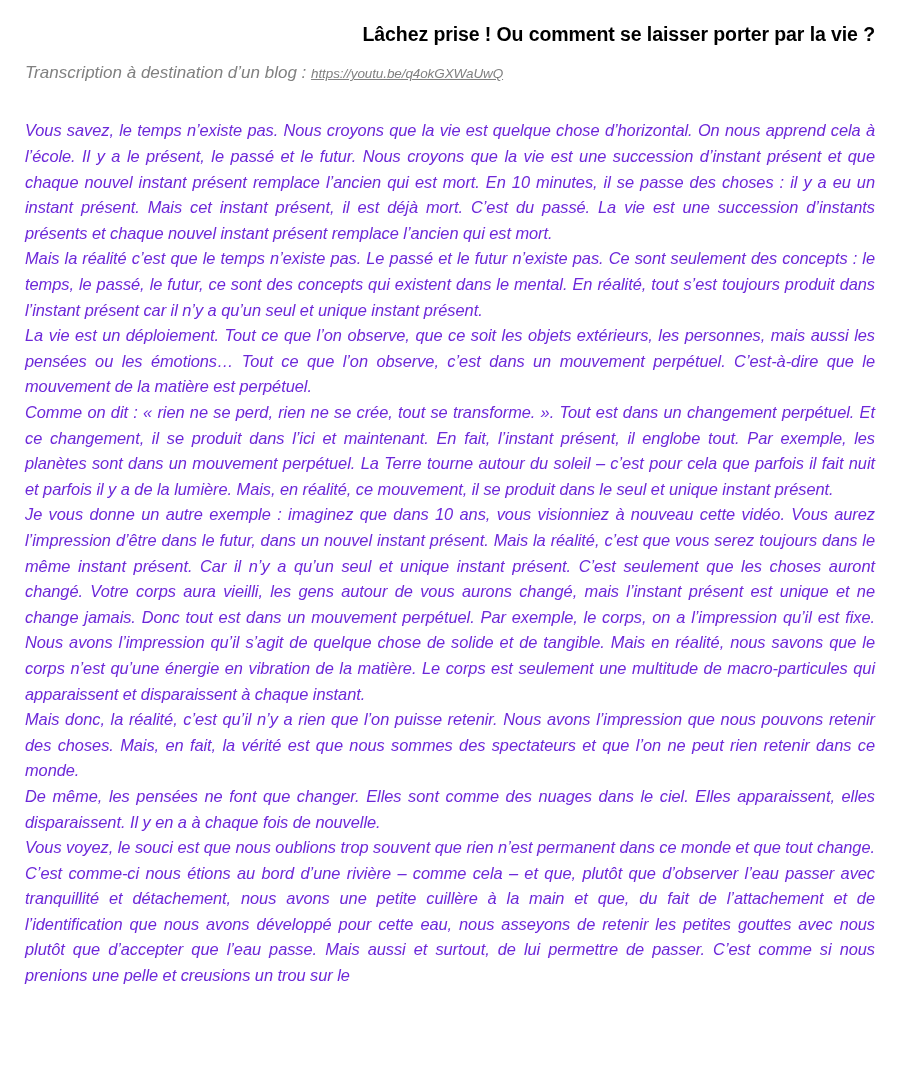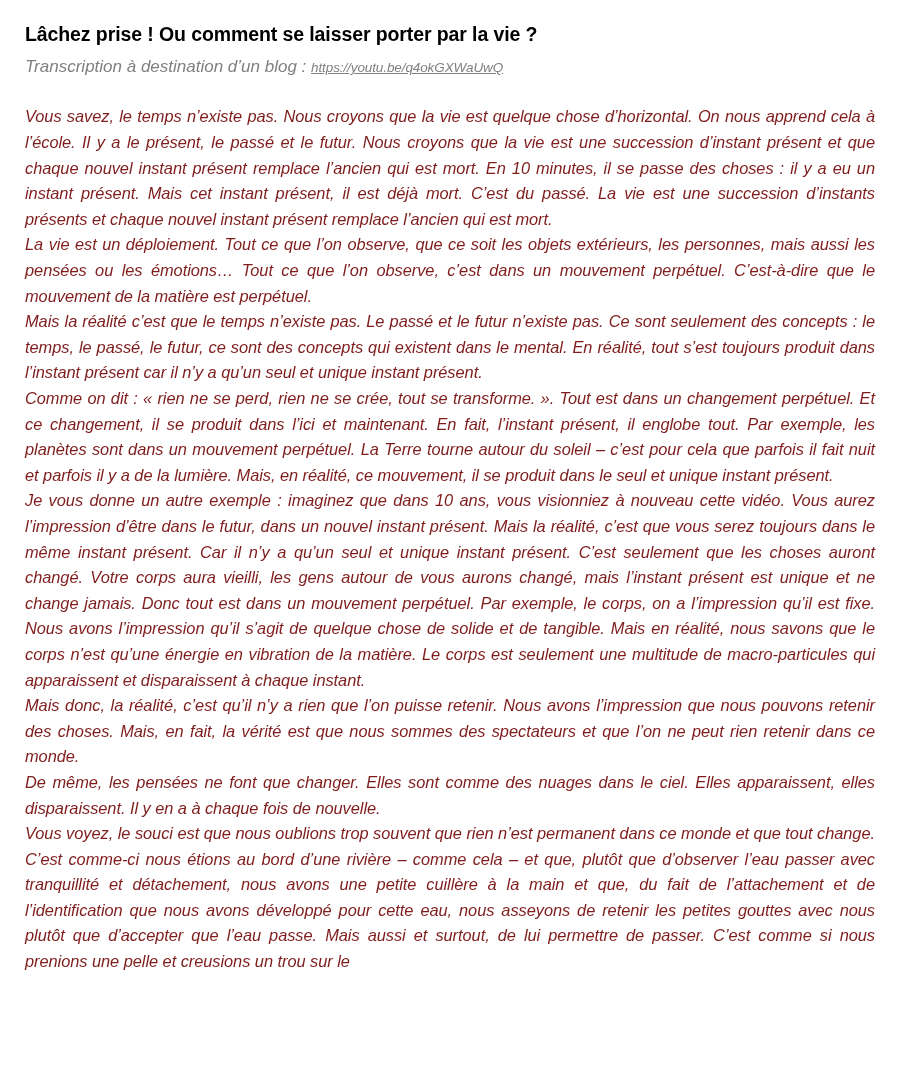--- a/index.html
+++ b/index.html
@@ -15,52 +15,52 @@
   }
   .page {
     position: relative;
     width: 900px;
     height: 1068px;
     box-sizing: border-box;
     padding: 22px 25px 0 25px;
     background: #ffffff;
   }
   .doc-title {
-    text-align: left;
+    text-align: right;
     font-family: "Liberation Sans", sans-serif;
     font-weight: bold;
     font-style: normal;
     font-size: 19.5px;
     color: #000000;
     letter-spacing: -0.1px;
-    margin: 0 0 10px 0;
+    margin: 0 0 16px 0;
     line-height: 1.25;
   }
   .subtitle-line {
     font-family: "Liberation Sans", sans-serif;
     font-style: italic;
     font-size: 17px;
     color: #808080;
-    margin: 0 0 26px 0;
+    margin: 0 0 34px 0;
     line-height: 1.3;
     white-space: nowrap;
   }
   .subtitle-link {
     font-size: 13.5px;
     color: #808080;
     text-decoration: underline;
     font-style: italic;
     letter-spacing: -0.1px;
   }
   .body-text {
     font-family: "Liberation Sans", sans-serif;
     font-style: italic;
     font-size: 16.4px;
     line-height: 25.6px;
-    color: #7f1d1d;
+    color: #6d28d9;
     text-align: justify;
     text-justify: inter-word;
     letter-spacing: -0.05px;
   }
   .body-text p {
     margin: 0;
     padding: 0;
     text-align: justify;
   }
   .body-text p:last-child {
@@ -74,22 +74,22 @@
 <div class="page">
 
   <h1 class="doc-title">Lâchez prise ! Ou comment se laisser porter par la vie ?</h1>
 
   <div class="subtitle-line">
     <span>Transcription à destination d’un blog : </span><a class="subtitle-link" href="#">https://youtu.be/q4okGXWaUwQ</a>
   </div>
 
   <div class="body-text">
     <p>Vous savez, le temps n’existe pas. Nous croyons que la vie est quelque chose d’horizontal. On nous apprend cela à l’école. Il y a le présent, le passé et le futur. Nous croyons que la vie est une succession d’instant présent et que chaque nouvel instant présent remplace l’ancien qui est mort. En 10 minutes, il se passe des choses : il y a eu un instant présent. Mais cet instant présent, il est déjà mort. C’est du passé. La vie est une succession d’instants présents et chaque nouvel instant présent remplace l’ancien qui est mort.</p>
+    <p>Mais la réalité c’est que le temps n’existe pas. Le passé et le futur n’existe pas. Ce sont seulement des concepts : le temps, le passé, le futur, ce sont des concepts qui existent dans le mental. En réalité, tout s’est toujours produit dans l’instant présent car il n’y a qu’un seul et unique instant présent.</p>
     <p>La vie est un déploiement. Tout ce que l’on observe, que ce soit les objets extérieurs, les personnes, mais aussi les pensées ou les émotions… Tout ce que l’on observe, c’est dans un mouvement perpétuel. C’est-à-dire que le mouvement de la matière est perpétuel.</p>
-    <p>Mais la réalité c’est que le temps n’existe pas. Le passé et le futur n’existe pas. Ce sont seulement des concepts : le temps, le passé, le futur, ce sont des concepts qui existent dans le mental. En réalité, tout s’est toujours produit dans l’instant présent car il n’y a qu’un seul et unique instant présent.</p>
     <p>Comme on dit : « rien ne se perd, rien ne se crée, tout se transforme. ». Tout est dans un changement perpétuel. Et ce changement, il se produit dans l’ici et maintenant. En fait, l’instant présent, il englobe tout. Par exemple, les planètes sont dans un mouvement perpétuel. La Terre tourne autour du soleil – c’est pour cela que parfois il fait nuit et parfois il y a de la lumière. Mais, en réalité, ce mouvement, il se produit dans le seul et unique instant présent.</p>
     <p>Je vous donne un autre exemple : imaginez que dans 10 ans, vous visionniez à nouveau cette vidéo. Vous aurez l’impression d’être dans le futur, dans un nouvel instant présent. Mais la réalité, c’est que vous serez toujours dans le même instant présent. Car il n’y a qu’un seul et unique instant présent. C’est seulement que les choses auront changé. Votre corps aura vieilli, les gens autour de vous aurons changé, mais l’instant présent est unique et ne change jamais. Donc tout est dans un mouvement perpétuel. Par exemple, le corps, on a l’impression qu’il est fixe. Nous avons l’impression qu’il s’agit de quelque chose de solide et de tangible. Mais en réalité, nous savons que le corps n’est qu’une énergie en vibration de la matière. Le corps est seulement une multitude de macro-particules qui apparaissent et disparaissent à chaque instant.</p>
     <p>Mais donc, la réalité, c’est qu’il n’y a rien que l’on puisse retenir. Nous avons l’impression que nous pouvons retenir des choses. Mais, en fait, la vérité est que nous sommes des spectateurs et que l’on ne peut rien retenir dans ce monde.</p>
     <p>De même, les pensées ne font que changer. Elles sont comme des nuages dans le ciel. Elles apparaissent, elles disparaissent. Il y en a à chaque fois de nouvelle.</p>
     <p>Vous voyez, le souci est que nous oublions trop souvent que rien n’est permanent dans ce monde et que tout change. C’est comme-ci nous étions au bord d’une rivière – comme cela – et que, plutôt que d’observer l’eau passer avec tranquillité et détachement, nous avons une petite cuillère à la main et que, du fait de l’attachement et de l’identification que nous avons développé pour cette eau, nous asseyons de retenir les petites gouttes avec nous plutôt que d’accepter que l’eau passe. Mais aussi et surtout, de lui permettre de passer. C’est comme si nous prenions une pelle et creusions un trou sur le</p>
   </div>
 
 </div>
 
 </body></html>

